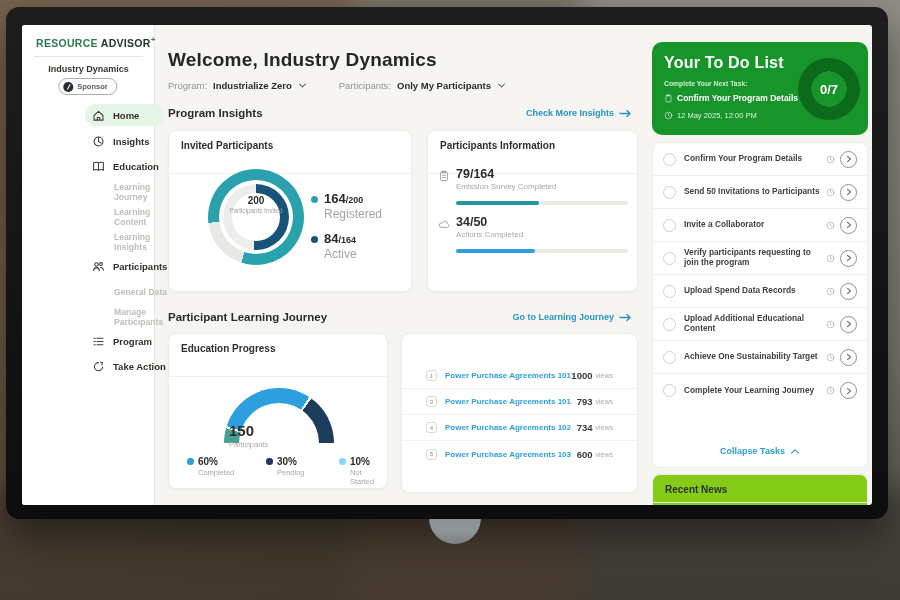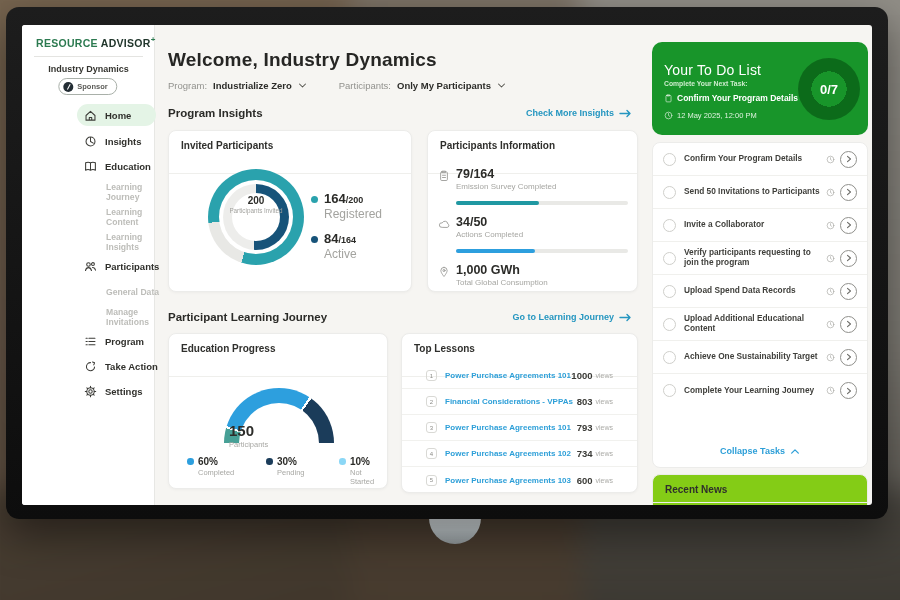--- a/index.html
+++ b/index.html
@@ -24,21 +24,21 @@
   .logo .g{color:#2c7a50;}
   .logo .d{color:#21362c;}
   .logo .plus{color:#2c7a50;font-size:8px;vertical-align:super;}
   .side-div{position:absolute;left:12px;top:31px;width:109px;border-top:1px solid #e4e4e1;}
   .org{position:absolute;left:0;top:39px;width:133px;text-align:center;font-size:9px;font-weight:bold;color:#34342f;}
   .sponsor{position:absolute;left:50%;top:53px;transform:translateX(-50%);display:flex;align-items:center;gap:4px;
     border:1px solid #a9b0a9;border-radius:10px;height:17px;padding:0 9px 0 4px;background:#fff;}
   .sponsor .dot{width:10px;height:10px;border-radius:50%;background:#222c33;position:relative;}
   .sponsor .dot::after{content:"";position:absolute;left:4.5px;top:2px;width:1.3px;height:6px;background:#fff;transform:rotate(28deg);}
   .sponsor .txt{font-size:7.5px;color:#5b5b57;font-weight:bold;}
-  .nav{position:absolute;left:8px;top:79px;width:133px;padding-left:40px;}
+  .nav{position:absolute;left:16px;top:79px;width:133px;padding-left:40px;}
   .nav-item{display:flex;align-items:center;height:25px;padding-left:14px;gap:8px;cursor:pointer;}
   .nav-item .lbl{font-size:9.5px;font-weight:bold;color:#30302c;}
   .nav-item.active{background:#e4f4e6;border-radius:13px;margin:0 7px;padding-left:7px;height:22px;margin-bottom:3px;}
   .nav-sub{display:flex;align-items:center;height:25px;padding-left:36px;cursor:pointer;}
   .nav-sub .lbl{font-size:8.6px;font-weight:600;color:#bdbdb9;}
   .nicon{width:13px;height:13px;flex:0 0 13px;}
   .nicon path,.nicon circle,.nicon rect,.nicon line{fill:none;stroke:#3c3c38;stroke-width:1.3;stroke-linecap:round;stroke-linejoin:round;}
   
   .title{position:absolute;left:146px;top:24px;font-size:19px;font-weight:bold;color:#262624;letter-spacing:.2px;}
   .filters{position:absolute;left:146px;top:55px;display:flex;align-items:center;gap:6px;}
@@ -89,21 +89,21 @@
   .lesson-rows{position:absolute;left:0;top:29px;width:100%;}
   .lesson{display:flex;align-items:center;height:26px;padding:0 24px;border-bottom:1px solid #f1f1ee;}
   .lesson:last-child{border-bottom:none;}
   .rank{width:11px;height:11px;border:1px solid #d9d9d5;border-radius:3px;font-size:6px;color:#8b8b87;
     display:flex;align-items:center;justify-content:center;flex:0 0 11px;}
   .ltitle{flex:1;margin-left:8px;font-size:8px;font-weight:bold;color:#2d9fd8;cursor:pointer;white-space:nowrap;overflow:hidden;}
   .lviews{font-size:9.5px;font-weight:bold;color:#3a3a36;}
   .lsuffix{font-size:7px;color:#ababa7;margin-left:3px;}
   
   .todo-card{position:absolute;left:630px;top:17px;width:216px;height:93px;border-radius:10px;background:#18952a;}
-  .todo-title{position:absolute;left:12px;top:20px;font-size:14px;font-weight:normal;color:#fff;letter-spacing:.2px;}
+  .todo-title{position:absolute;left:12px;top:12px;font-size:16px;font-weight:bold;color:#fff;letter-spacing:.2px;}
   .todo-sub{position:absolute;left:12px;top:38px;font-size:6.8px;color:#cdeccd;font-weight:600;}
   .todo-next{position:absolute;left:12px;top:51px;display:flex;align-items:center;gap:4px;font-size:8.5px;font-weight:bold;color:#fff;}
   .todo-time{position:absolute;left:12px;top:69px;display:flex;align-items:center;gap:4px;font-size:7.5px;color:#def2de;}
   .wicon{width:9px;height:9px;}
   .wicon path,.wicon circle,.wicon rect{fill:none;stroke:#eaf6ea;stroke-width:1.1;stroke-linecap:round;stroke-linejoin:round;}
   .todo-ring{position:absolute;left:146px;top:16px;width:62px;height:62px;border-radius:50%;
     display:flex;align-items:center;justify-content:center;}
   .todo-ring .v{font-size:13px;font-weight:bold;color:#fff;}
   
   .task-card{position:absolute;left:630px;top:117px;width:216px;height:326px;background:#fff;border:1px solid #ececea;border-radius:8px;}
@@ -183,42 +183,34 @@
               <path d="M1.8 13c.5-2.4 2-3.6 3.7-3.6S8.7 10.6 9.2 13"></path>
               <circle cx="11" cy="5" r="1.8"></circle>
               <path d="M10.5 9.2c1.8 0 3.1 1 3.6 3.3"></path>
             </svg>
         <span class="lbl">Participants</span>
       </div>
       <div class="nav-sub">
         <span class="lbl">General Data</span>
       </div>
       <div class="nav-sub">
-        <span class="lbl">Manage Invitations</span>
+        <span class="lbl">Manage Participants</span>
       </div>
       <div class="nav-item">
         <svg class="nicon" viewBox="0 0 16 16">
               <path d="M2.5 4h1.5M6 4h7.5M2.5 8h1.5M6 8h7.5M2.5 12h1.5M6 12h7.5"></path>
             </svg>
         <span class="lbl">Program</span>
       </div>
       <div class="nav-item">
         <svg class="nicon" viewBox="0 0 16 16">
               <path d="M13 8.5A5 5 0 1 1 8 3.2"></path>
               <path d="M10.5 2.5L13 3.5l-1 2.5"></path>
             </svg>
         <span class="lbl">Take Action</span>
-      </div>
-      <div class="nav-item">
-        <svg class="nicon" viewBox="0 0 16 16">
-              <circle cx="8" cy="8" r="2.1"></circle>
-              <circle cx="8" cy="8" r="4.6"></circle>
-              <path d="M8 1.6v1.8M8 12.6v1.8M1.6 8h1.8M12.6 8h1.8M3.5 3.5l1.2 1.2M11.3 11.3l1.2 1.2M12.5 3.5l-1.2 1.2M4.7 11.3l-1.2 1.2"></path>
-            </svg>
-        <span class="lbl">Settings</span>
       </div>
     </div>
   </div>
 
   <div class="title">Welcome, Industry Dynamics</div>
   <div class="filters">
     <span class="flabel">Program:</span>
     <span class="fvalue">Industrialize Zero</span>
     <svg class="chev" viewBox="0 0 12 10">
           <path d="M2 3l4 4 4-4"></path>
@@ -276,28 +268,20 @@
     <div class="info-row" style="top:84px;">
       <svg class="iicon" viewBox="0 0 16 16">
             <path d="M5 12.5a3 3 0 1 1 .6-5.9A4 4 0 0 1 13.2 8a2.4 2.4 0 0 1-.6 4.5z"></path>
           </svg>
       <div class="info-v">34/50</div>
       <div class="info-l">Actions Completed</div>
     </div>
     <div class="bar-track" style="top:118px;">
           <div class="bar-fill" style="width: 46%; background: rgb(45, 159, 222);"></div>
         </div>
-    <div class="info-row" style="top:132px;">
-      <svg class="iicon" viewBox="0 0 16 16">
-            <path d="M8 1.8a4.2 4.2 0 0 1 4.2 4.2c0 3.1-4.2 8-4.2 8S3.8 9.1 3.8 6A4.2 4.2 0 0 1 8 1.8z"></path>
-            <circle cx="8" cy="6" r="1.4"></circle>
-          </svg>
-      <div class="info-v">1,000 GWh</div>
-      <div class="info-l">Total Global Consumption</div>
-    </div>
   </div>
 
   <div class="sec-h" style="left:146px;top:286px;">Participant Learning Journey</div>
   <div class="sec-link" style="right:240px;top:287px;">
     <span>Go to Learning Journey</span>
     <svg class="arrow" viewBox="0 0 13 9">
           <path d="M1 4.5h10M8 1.5l3 3-3 3"></path>
         </svg>
   </div>
 
@@ -321,32 +305,25 @@
       <div class="l">Pending</div>
     </div>
     <div class="leg-item gleg" style="left:170px;">
       <span class="leg-dot" style="background: rgb(139, 215, 246);"></span>
       <div class="p">10%</div>
       <div class="l">Not Started</div>
     </div>
   </div>
 
   <div class="card" style="left:379px;top:308px;width:237px;height:160px;">
-    <div class="card-h">Top Lessons</div>
     <div class="lesson-rows">
       <div class="lesson">
         <span class="rank">1</span>
         <span class="ltitle">Power Purchase Agreements 101</span>
         <span class="lviews">1000</span>
-        <span class="lsuffix">views</span>
-      </div>
-      <div class="lesson">
-        <span class="rank">2</span>
-        <span class="ltitle">Financial Considerations - VPPAs</span>
-        <span class="lviews">803</span>
         <span class="lsuffix">views</span>
       </div>
       <div class="lesson">
         <span class="rank">3</span>
         <span class="ltitle">Power Purchase Agreements 101</span>
         <span class="lviews">793</span>
         <span class="lsuffix">views</span>
       </div>
       <div class="lesson">
         <span class="rank">4</span>

